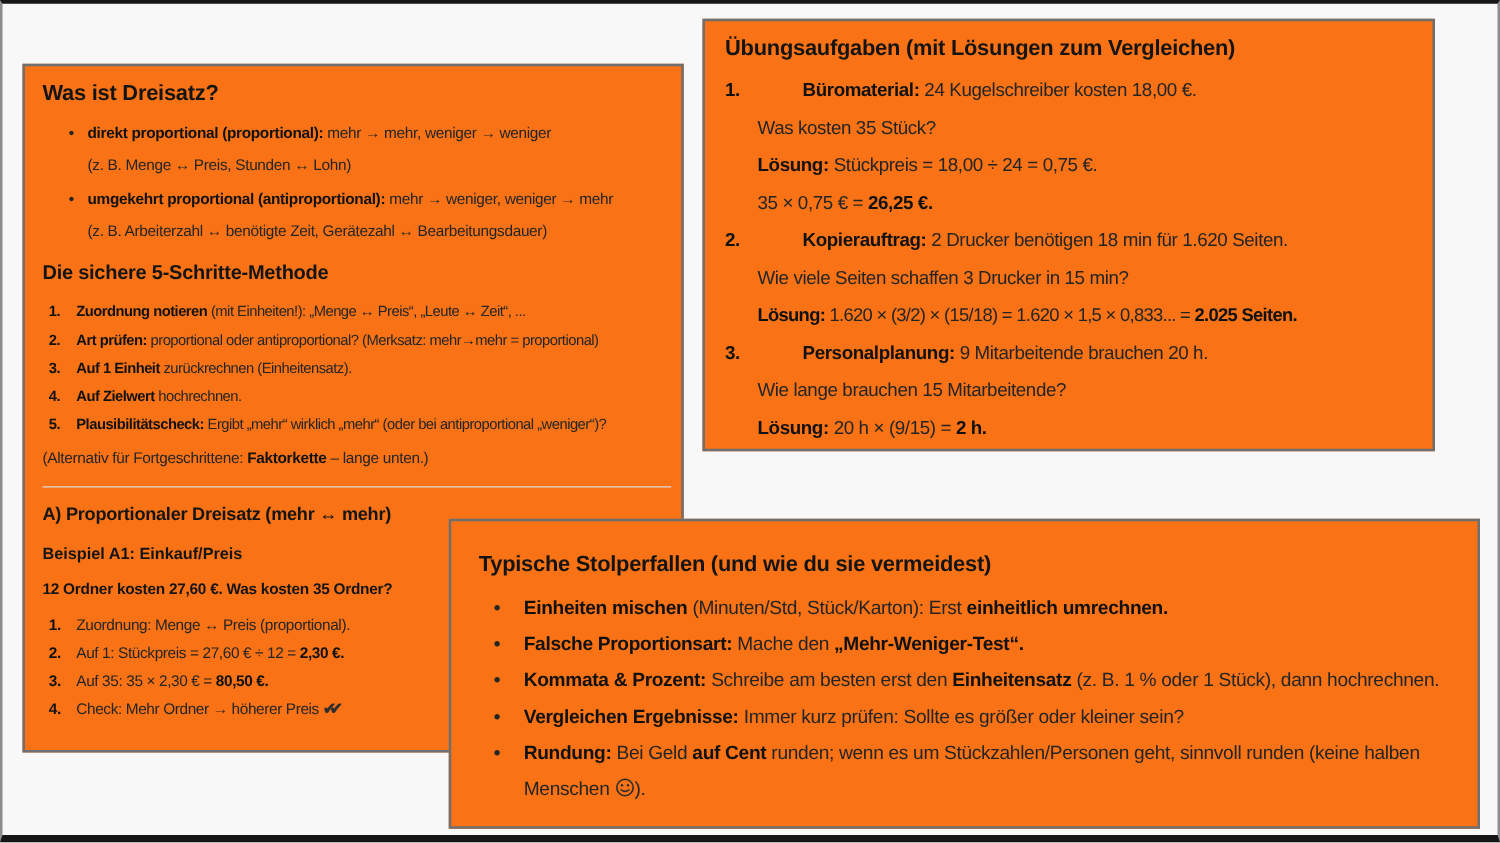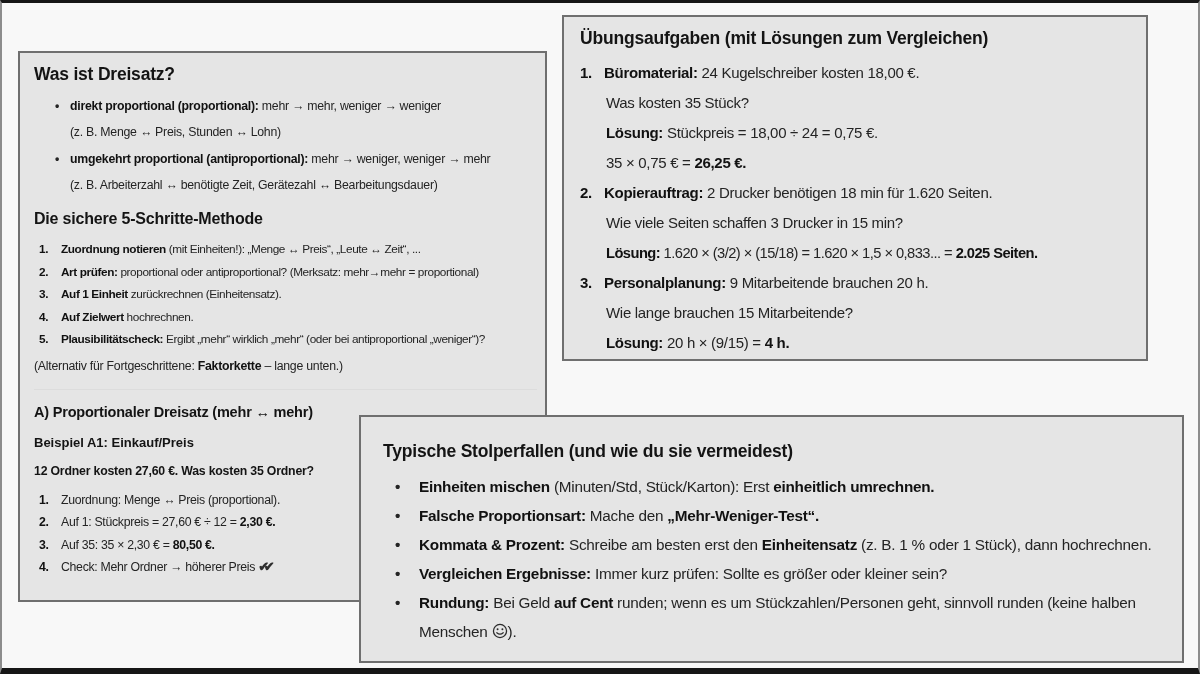--- a/index.html
+++ b/index.html
@@ -14,21 +14,21 @@
     border-bottom:6px solid #161616;
     border-left:2px solid #8d8d8d;
     border-right:2px solid #8d8d8d;
     overflow:hidden;
     font-family:"Liberation Sans", sans-serif;
     color:#242424;
   }
 
   .card {
     position:absolute;
-    background:#e5e5e5;
+    background:#f97316;
     border:2px solid #6f6f6f;
     overflow:hidden;
   }
   #card-what     { left:16px;  top:48px;  width:529px; height:551px; padding:4px 8px 6px 14px; z-index:1; }
   #card-exercise { left:560px; top:12px;  width:586px; height:346px; padding:6px 14px 6px 16px; z-index:1; }
   #card-pitfalls { left:357px; top:412px; width:825px; height:248px; padding:16px 16px 6px 22px; z-index:2; }
 
   .b { font-weight:700; color:#111; }
   .i { }
 
@@ -70,21 +70,21 @@
   }
 
   
   #card-exercise h1 {
     font-size:17.5px; font-weight:700; color:#141414;
     margin:5px 0 9px 0; letter-spacing:-0.2px;
   }
   .exline { font-size:15px; line-height:30px; letter-spacing:-0.3px; white-space:nowrap; }
   .exline.first { display:flex; }
   .exline.first .num { width:24px; flex:none; font-weight:700; color:#111; }
-  .exline.first .txt { flex:1; white-space:nowrap; }
+  .exline.first .txt { flex:1; white-space:nowrap;margin-left:38px; }
   .exline.sub { padding-left:26px; }
   .exline.longline { letter-spacing:-0.55px; font-size:14.7px; }
 
   
   #card-pitfalls h1 {
     font-size:17.5px; font-weight:700; color:#141414;
     margin:8px 0 10px 0; letter-spacing:-0.2px;
   }
   .pfrow { display:flex; font-size:15.3px; line-height:29px; letter-spacing:-0.25px; }
   .pfrow::before { content:"•"; width:24px; margin-left:12px; flex:none; font-weight:700; }
@@ -185,21 +185,21 @@
       <div class="exline sub i">Wie viele Seiten schaffen 3 Drucker in 15 min?</div>
       <div class="exline sub longline"><span class="b">Lösung:</span><span> 1.620 × (3/2) × (15/18) = 1.620 × 1,5 × 0,833... = </span><span class="b">2.025 Seiten.</span></div>
     </div>
 
     <div>
       <div class="exline first">
         <span class="num">3.</span>
         <div class="txt"><span class="b">Personalplanung:</span><span> 9 Mitarbeitende brauchen 20 h.</span></div>
       </div>
       <div class="exline sub i">Wie lange brauchen 15 Mitarbeitende?</div>
-      <div class="exline sub"><span class="b">Lösung:</span><span> 20 h × (9/15) = </span><span class="b">4 h.</span></div>
+      <div class="exline sub"><span class="b">Lösung:</span><span> 20 h × (9/15) = </span><span class="b">2 h.</span></div>
     </div>
   </section>
 
   <section class="card" id="card-pitfalls">
     <h1>Typische Stolperfallen (und wie du sie vermeidest)</h1>
 
     <div class="pfrow">
       <div class="txt"><span class="b">Einheiten mischen</span><span> (Minuten/Std, Stück/Karton): Erst </span><span class="b">einheitlich umrechnen.</span></div>
     </div>
 

